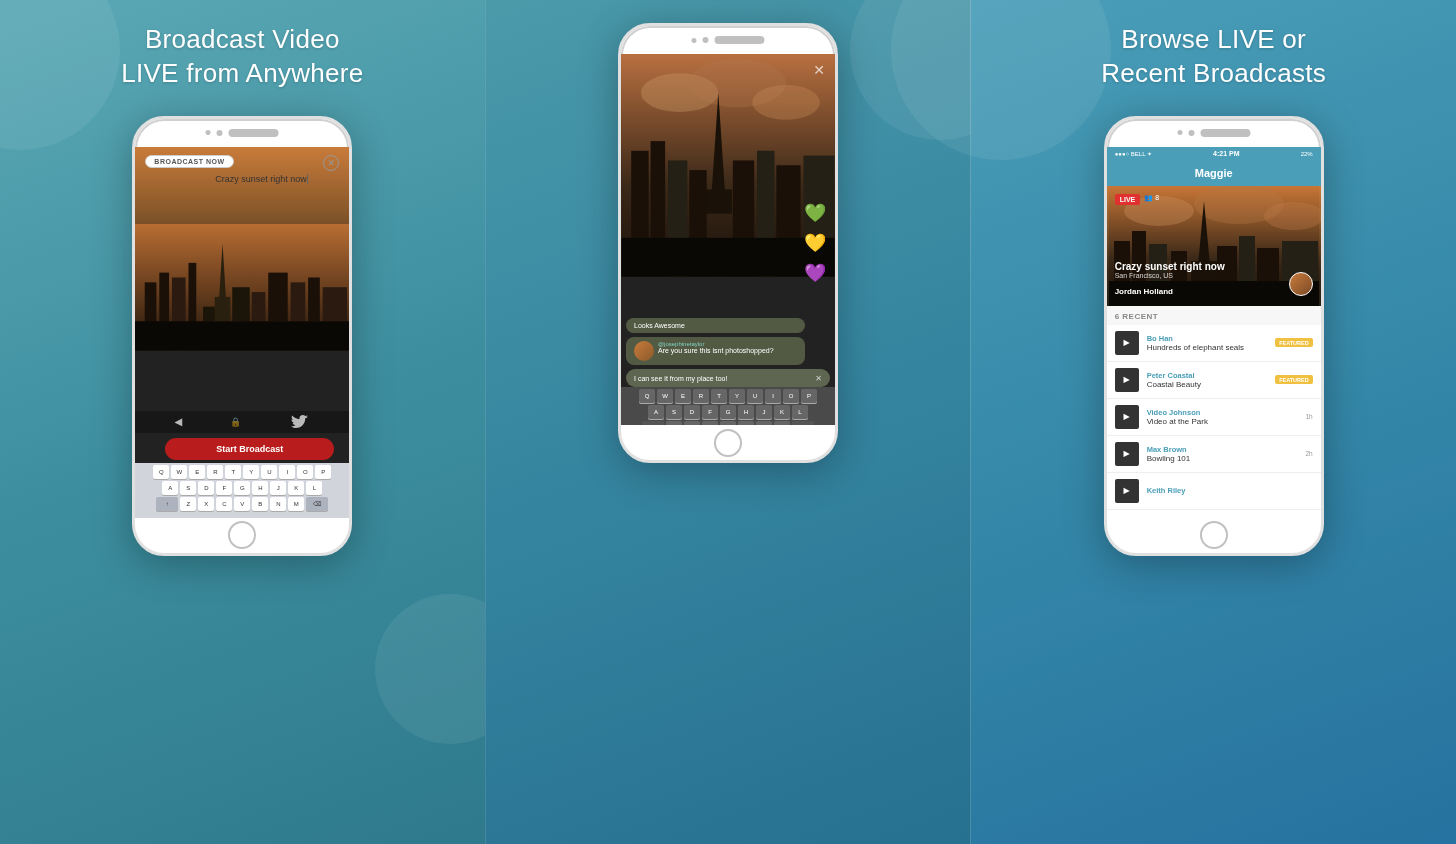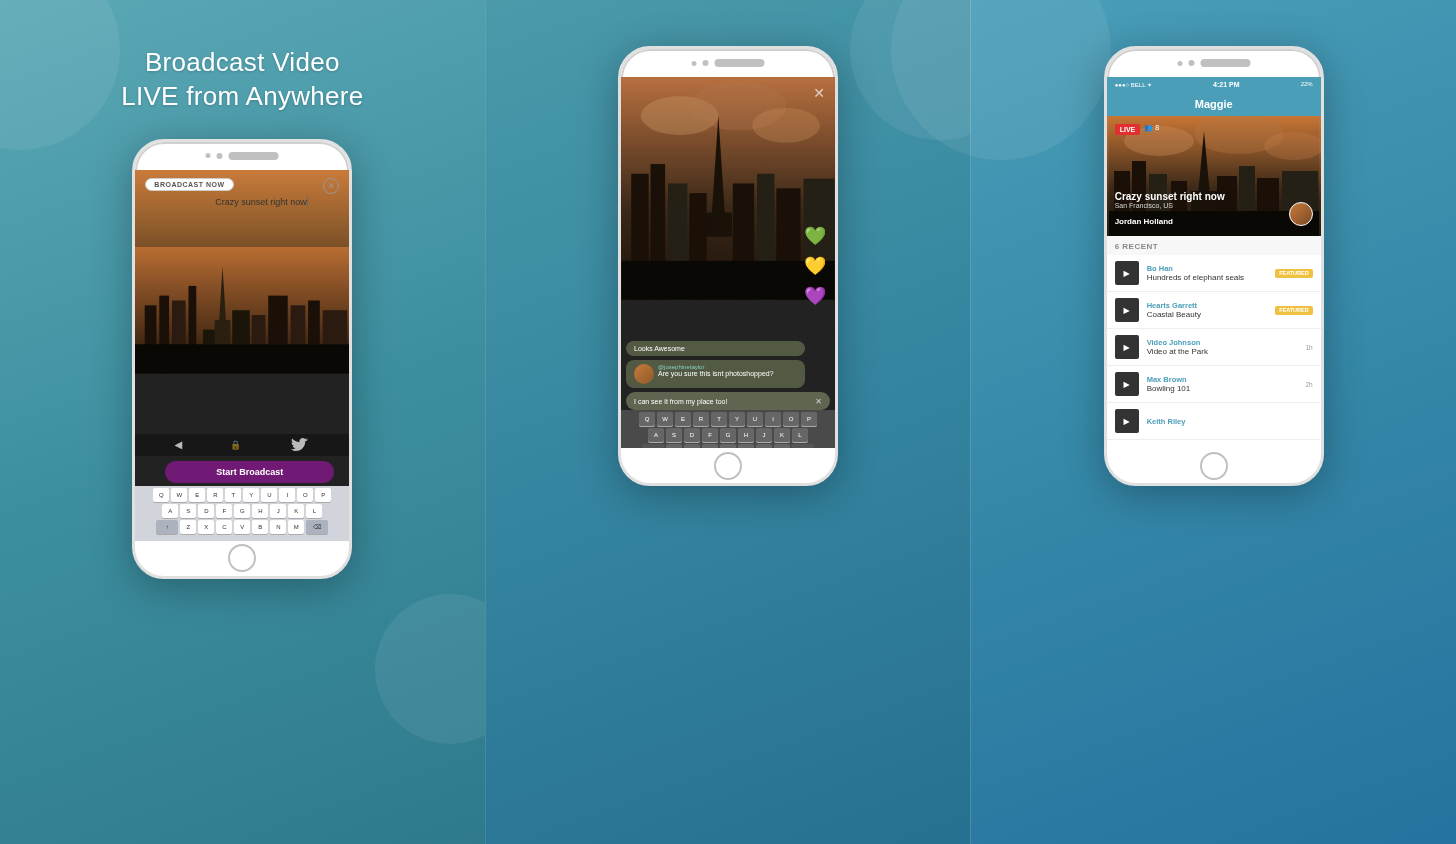--- a/index.html
+++ b/index.html
@@ -10,21 +10,21 @@
       font-family: -apple-system, BlinkMacSystemFont, 'Helvetica Neue', Arial, sans-serif;
       display: flex;
       flex-direction: row;
     }
 
     .panel {
       flex: 1;
       display: flex;
       flex-direction: column;
       align-items: center;
-      padding-top: 46px;
+      padding-top: 23px;
       position: relative;
     }
 
     .panel-1 { background: linear-gradient(160deg, #5ba8b5 0%, #3d8fa0 50%, #2e7a8c 100%); }
     .panel-2 { background: linear-gradient(160deg, #4a9aaa 0%, #3585a0 50%, #267090 100%); border-left: 1px solid rgba(255,255,255,0.15); border-right: 1px solid rgba(255,255,255,0.15); }
     .panel-3 { background: linear-gradient(160deg, #4a9eb8 0%, #3588a8 50%, #2672a0 100%); }
 
     .panel-title {
       color: white;
       text-align: center;
@@ -164,21 +164,21 @@
       display: flex;
       align-items: center;
       justify-content: space-around;
       padding: 0 15px;
     }
 
     .p1-start-btn {
       position: absolute;
       bottom: 58px; left: 30px; right: 15px;
       height: 22px;
-      background: #701a75;
+      background: #b91c1c;
       border-radius: 11px;
       display: flex;
       align-items: center;
       justify-content: center;
       color: white;
       font-size: 9px;
       font-weight: 600;
     }
 
     .p1-keyboard {
@@ -714,20 +714,22 @@
       <div class="phone-bottom-bar">
         <div class="phone-home-btn"></div>
       </div>
     </div>
   </div>
 </div>
 
 <div class="panel panel-3">
   <div class="bg-cloud" style="width:220px;height:220px;top:-60px;left:-80px;"></div>
 
+  <h2 class="panel-title" style="white-space:pre-line;">Browse LIVE or
+Recent Broadcasts</h2>
 
   <div class="phone-frame">
     <div class="phone-outer">
       <div class="phone-top">
         <div class="phone-dot"></div>
         <div class="phone-camera"></div>
         <div class="phone-speaker"></div>
       </div>
 
       <div class="phone-screen">
@@ -798,21 +800,21 @@
                 <div class="p3-item-title">Hundreds of elephant seals</div>
               </div>
               <span class="p3-featured-badge">FEATURED</span>
             </div>
 
             <div class="p3-list-item">
               <div class="p3-thumb">
                 <span class="p3-thumb-icon">▶</span>
               </div>
               <div class="p3-item-info">
-                <div class="p3-item-user">Hearts Garrett</div>
+                <div class="p3-item-user">Peter Coastal</div>
                 <div class="p3-item-title">Coastal Beauty</div>
               </div>
               <span class="p3-featured-badge">FEATURED</span>
             </div>
 
             <div class="p3-list-item">
               <div class="p3-thumb">
                 <span class="p3-thumb-icon">▶</span>
               </div>
               <div class="p3-item-info">

